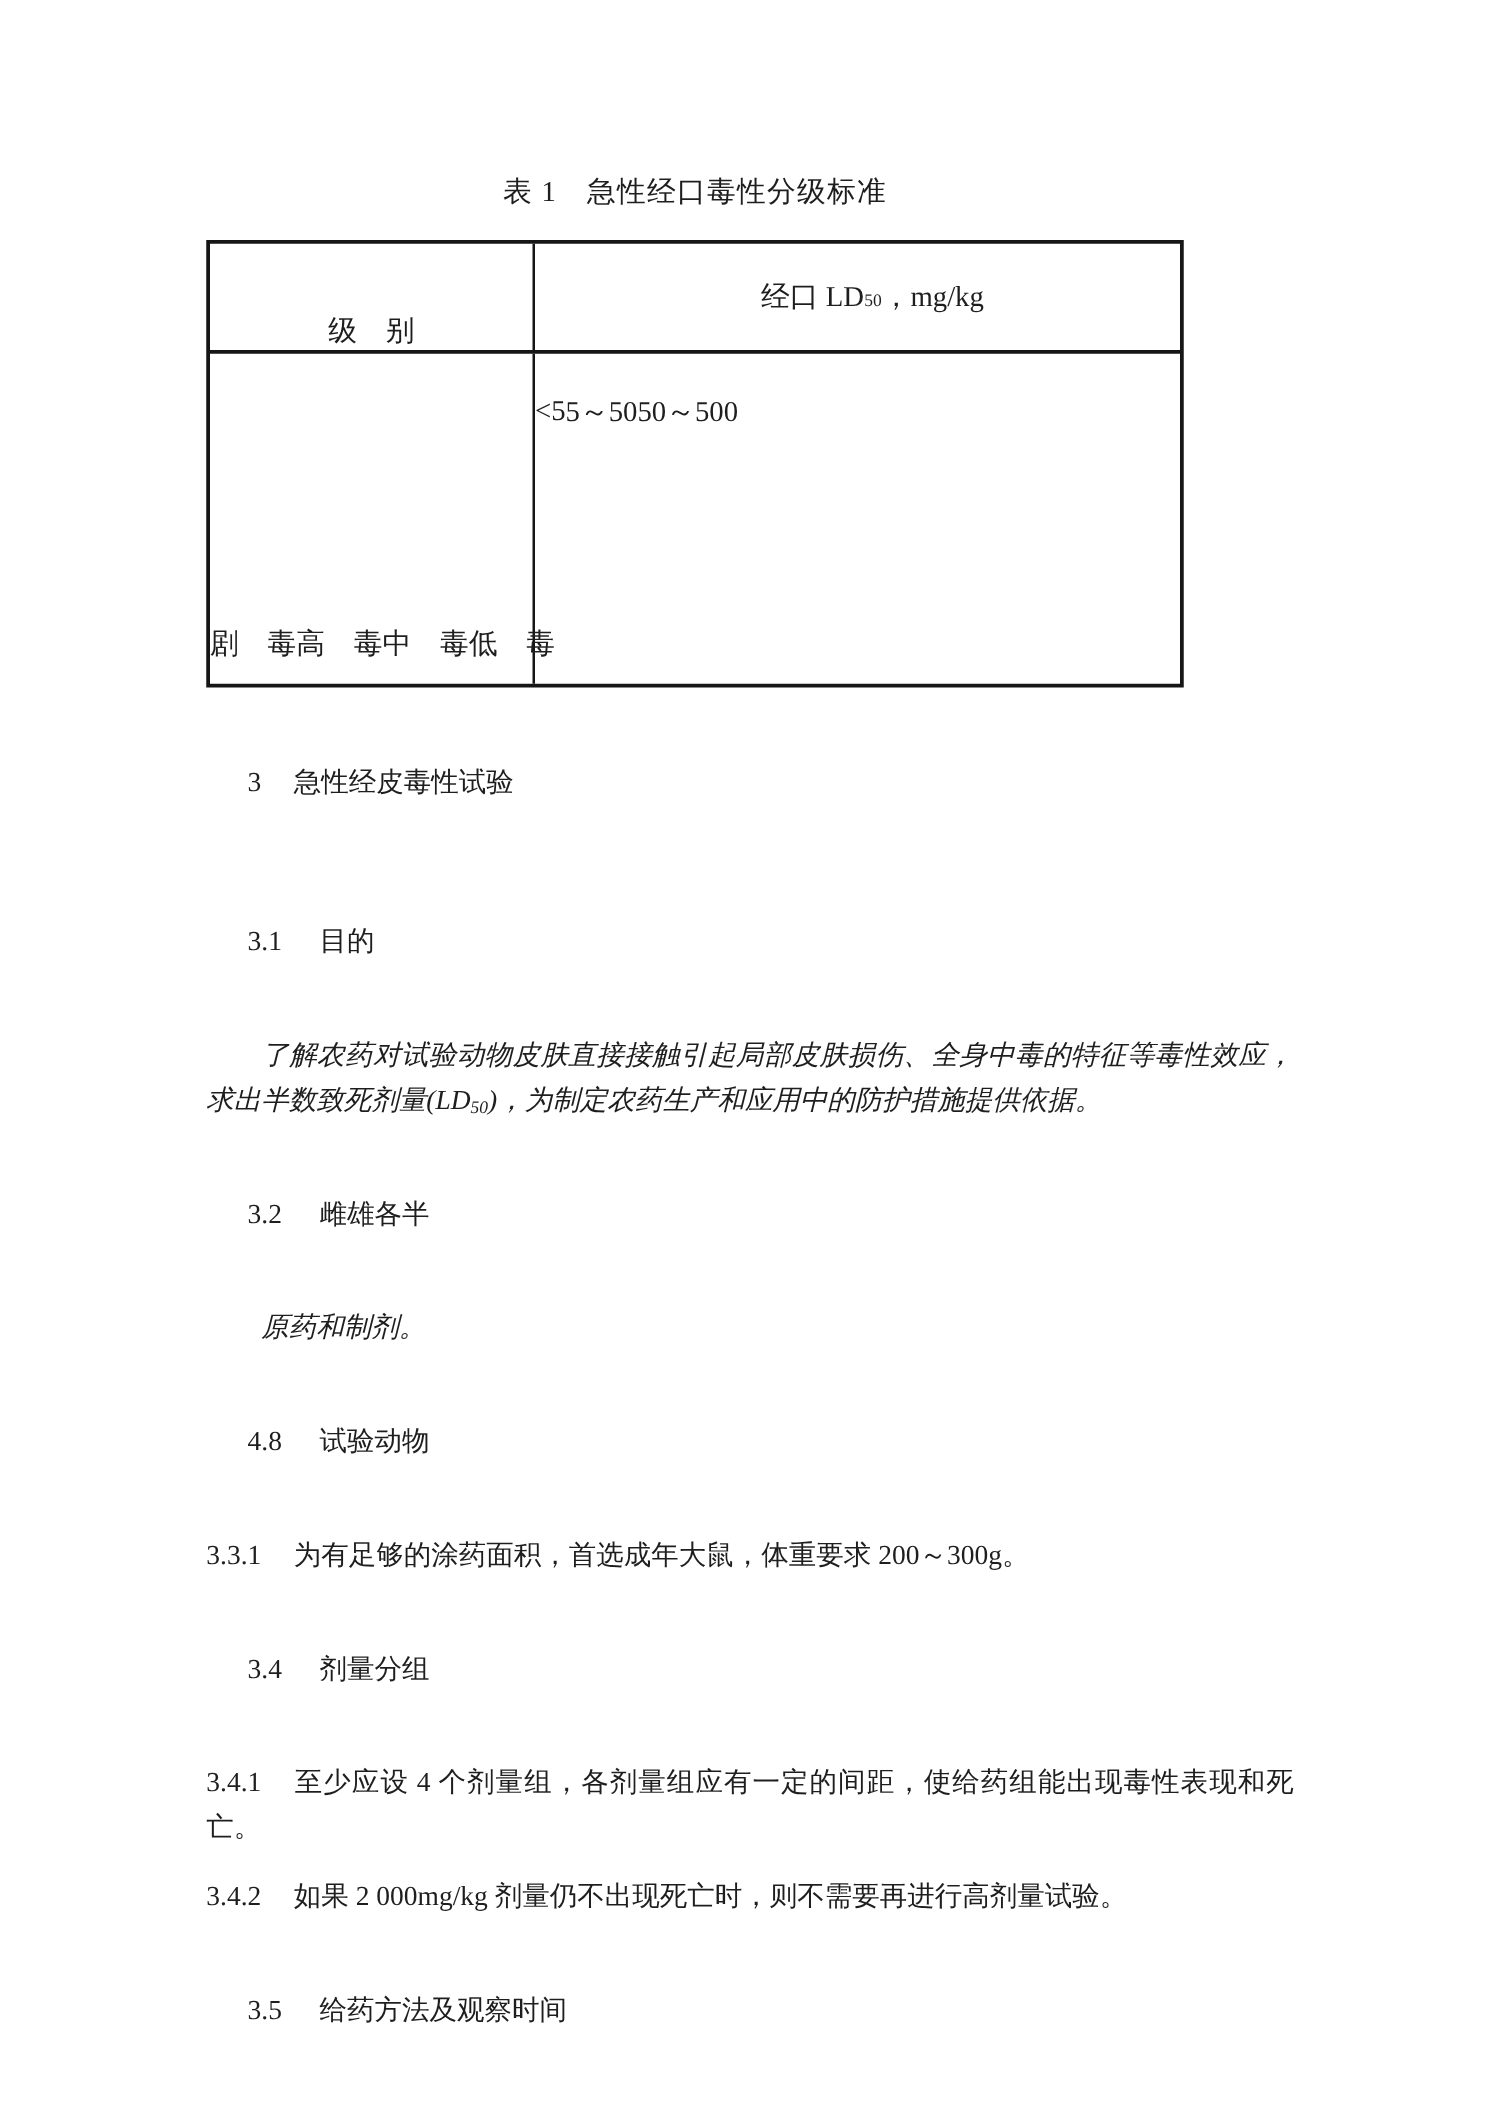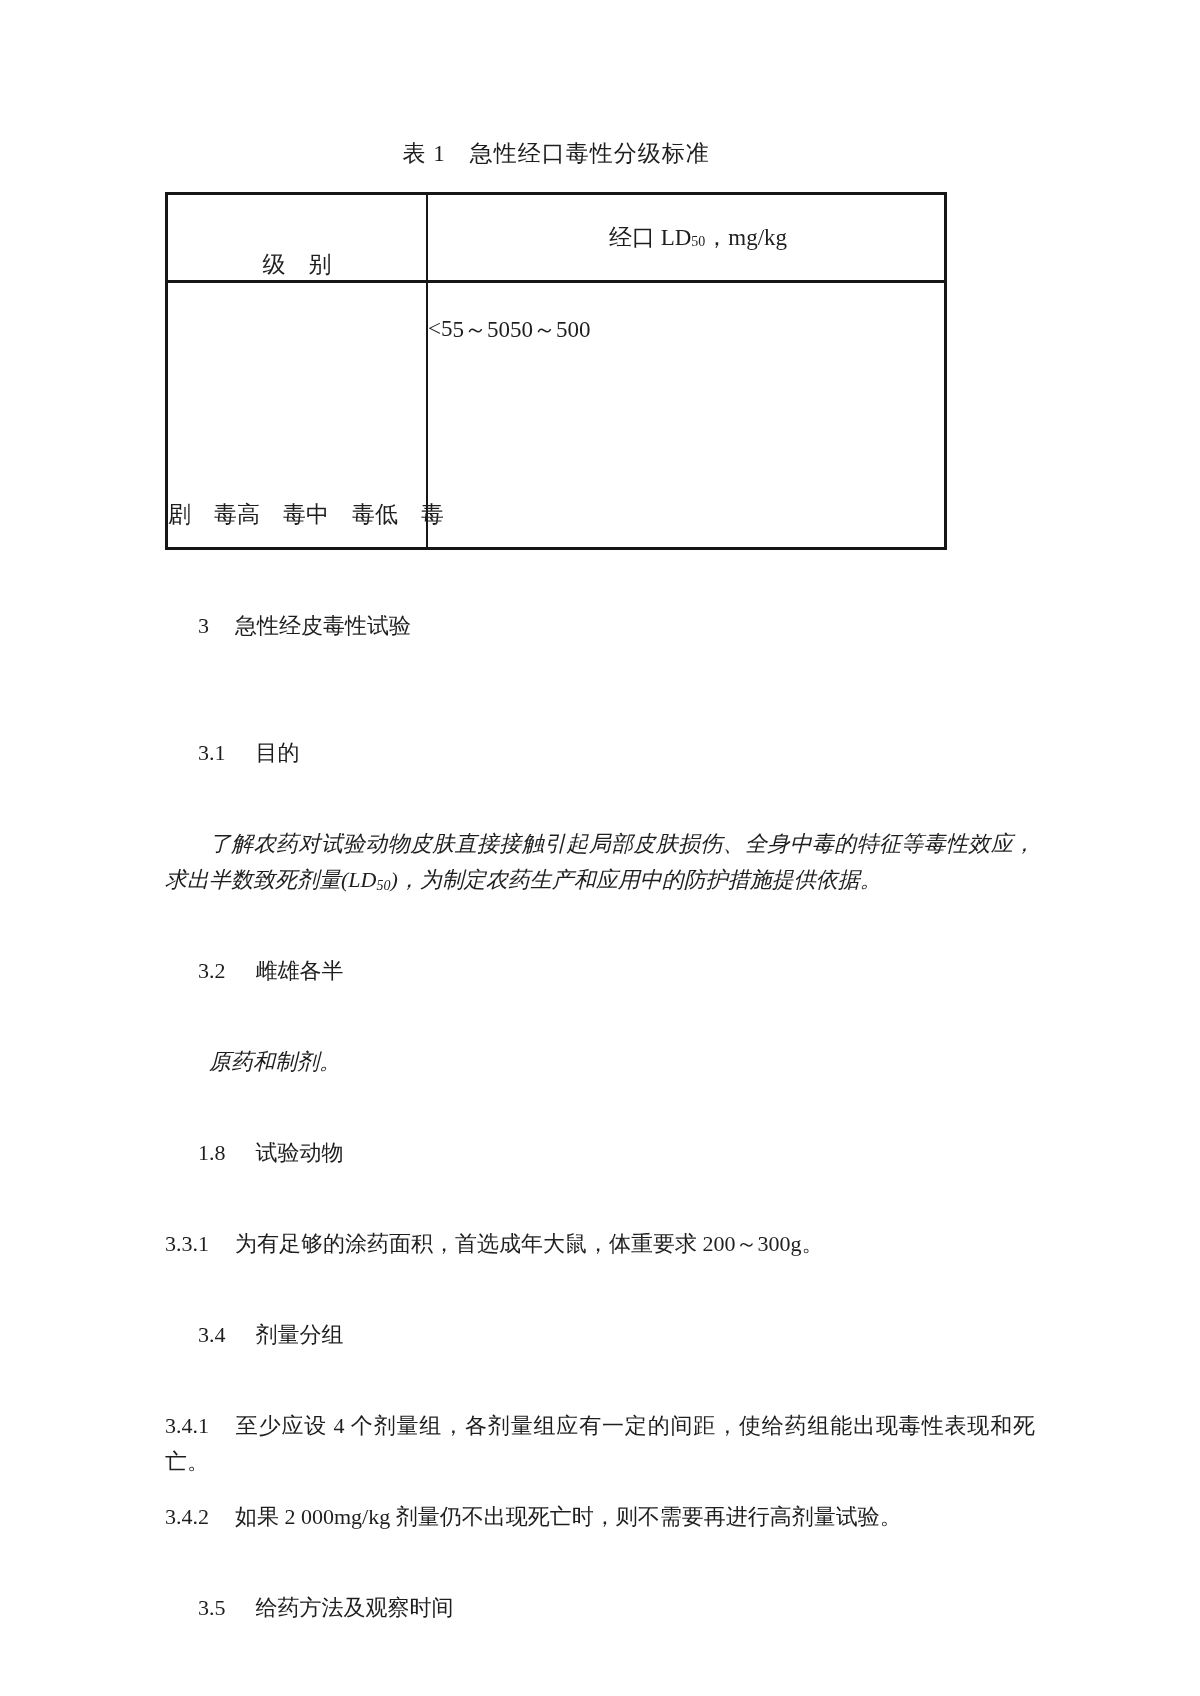--- a/index.html
+++ b/index.html
@@ -90,21 +90,21 @@
       <span>了解农药对试验动物皮肤直接接触引起局部皮肤损伤、全身中毒的特征等毒性效应，求出半数致死剂量(LD</span><sub>50</sub><span>)，为制定农药生产和应用中的防护措施提供依据。</span>
     </div>
 
     <div class="clause-h">
       <span class="num">3.2</span><span>雌雄各半</span>
     </div>
 
     <div class="para indent">原药和制剂。</div>
 
     <div class="clause-h">
-      <span class="num">1.8</span><span>试验动物</span>
+      <span class="num">4.8</span><span>试验动物</span>
     </div>
 
     <div class="para">
       <span class="num">3.3.1</span><span>为有足够的涂药面积，首选成年大鼠，体重要求 200～300g。</span>
     </div>
 
 
     <div class="clause-h">
       <span class="num">3.4</span><span>剂量分组</span>
     </div>

